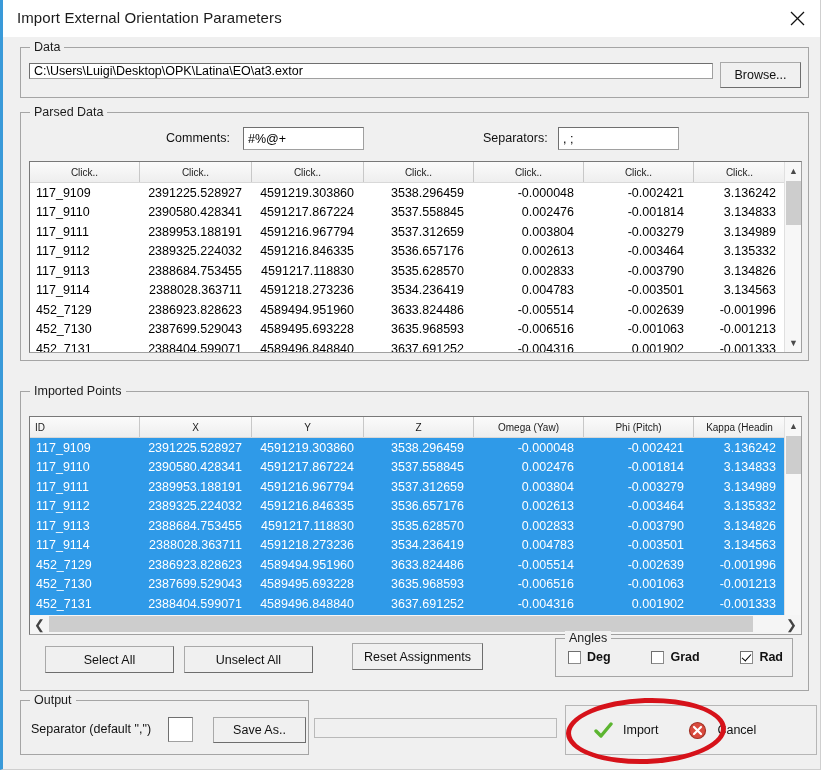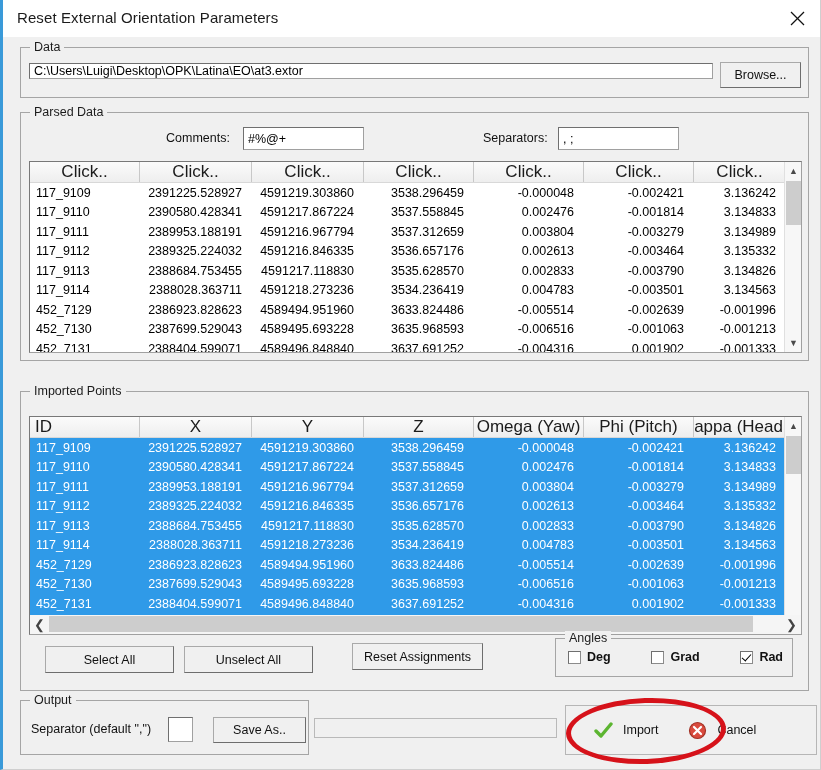--- a/index.html
+++ b/index.html
@@ -96,21 +96,21 @@
     overflow: hidden;
   }
   .hdr-row {
     display: flex;
     height: 21px;
     background: #f2f2f2;
     border-bottom: 1px solid #d8d8d8;
   }
   .hdr-cell {
     border-right: 1px solid #c8c8c8;
-    font-size: 17px;
+    font-size: 10px;
     color: #1b1b1b;
     display: flex; align-items: center; justify-content: center;
     background: linear-gradient(#fbfbfb,#eeeeee);
     overflow: hidden;
     white-space: nowrap;
   }
   .hdr-cell.left { justify-content: flex-start; padding-left: 5px; }
   .data-row {
     display: flex;
     height: 19.5px;
@@ -203,21 +203,21 @@
     pointer-events: none;
     transform: rotate(-2deg);
   }
 </style>
 </head>
 <body>
 
 <div id="window">
 
   <div id="titlebar">
-    <div id="title-text">Reset External Orientation Parameters</div>
+    <div id="title-text">Import External Orientation Parameters</div>
     <div id="close-btn">
       <svg width="15" height="15" viewBox="0 0 15 15">
         <line x1="1" y1="1" x2="14" y2="14" stroke="#111" stroke-width="1.3"></line>
         <line x1="14" y1="1" x2="1" y2="14" stroke="#111" stroke-width="1.3"></line>
       </svg>
     </div>
   </div>
 
   <div class="group" style="left:17px; top:47px; width:789px; height:51px;">
     <div class="legend">Data</div>

